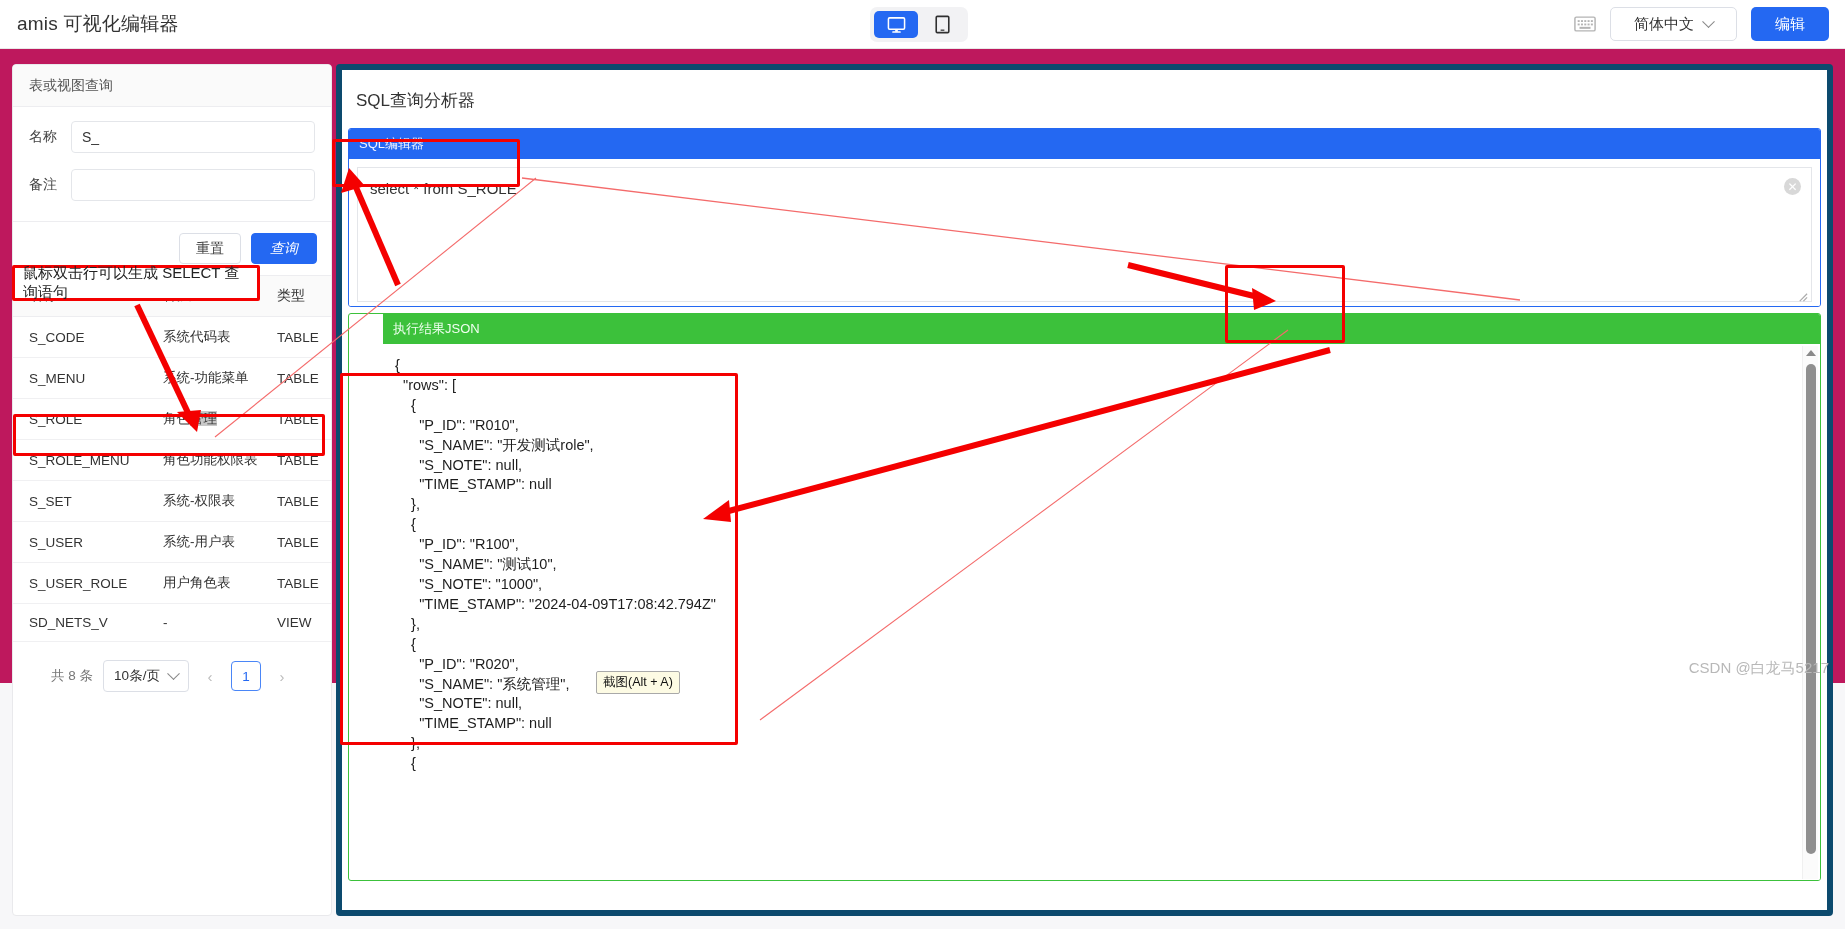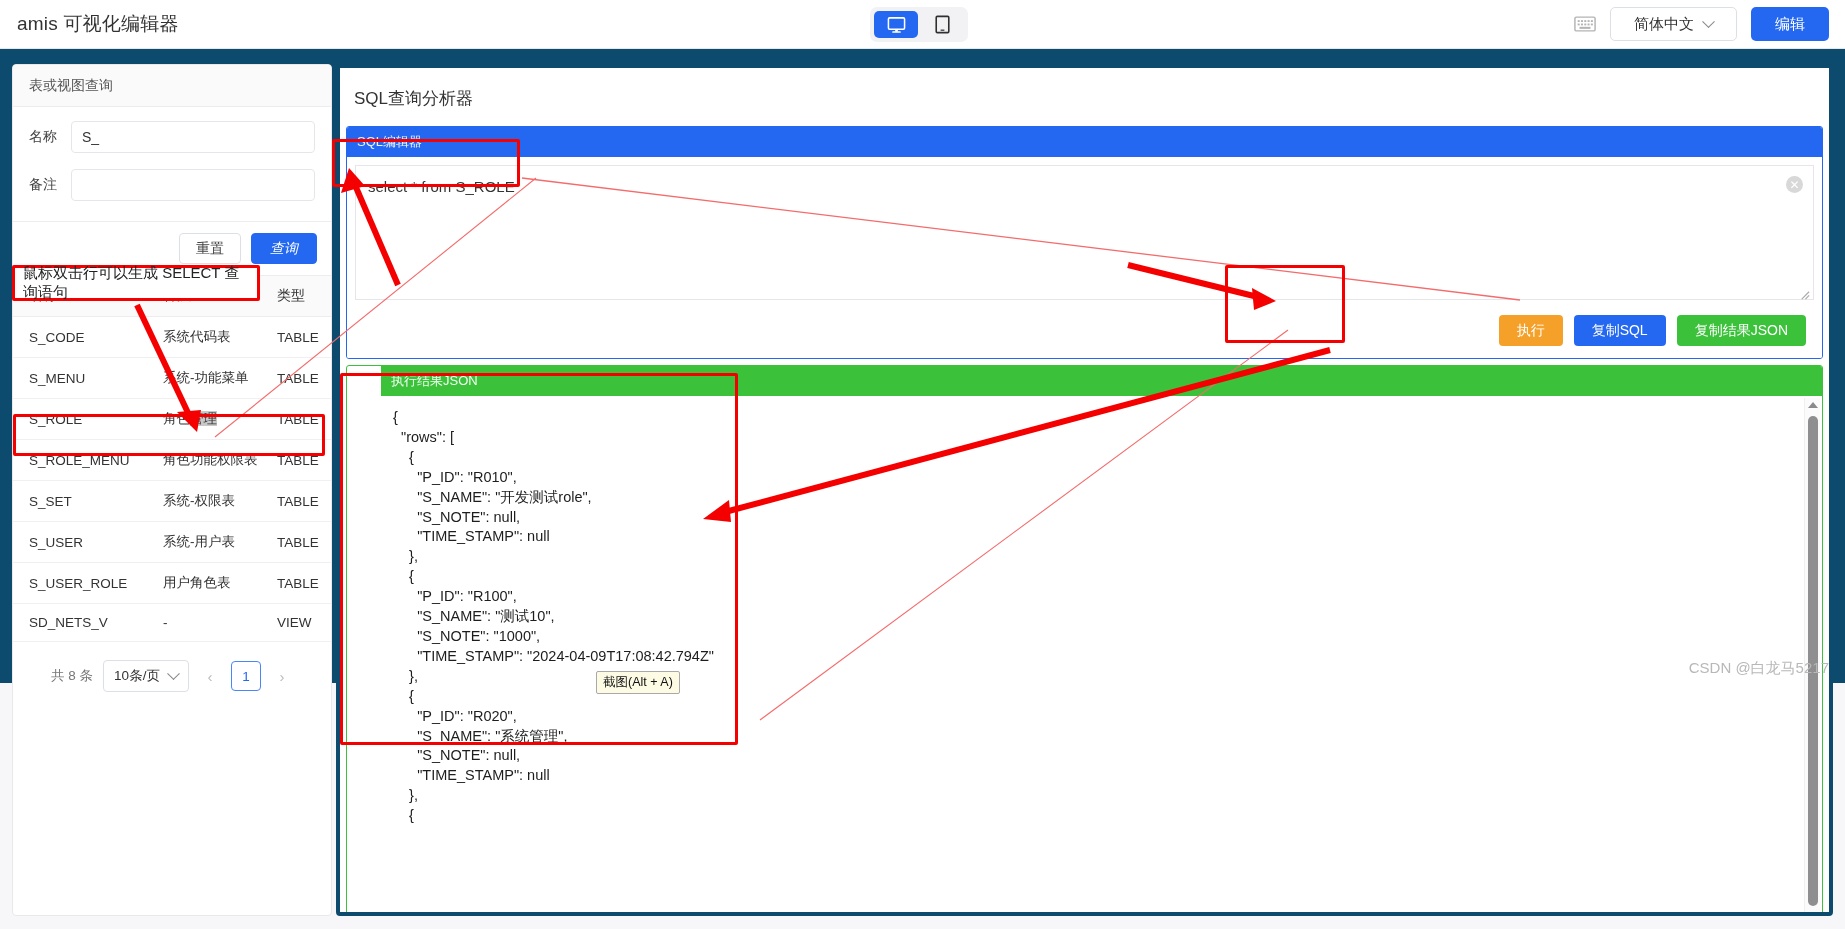--- a/index.html
+++ b/index.html
@@ -4,21 +4,21 @@
 <style>
   * { box-sizing: border-box; }
   html, body {
     margin: 0; padding: 0;
     width: 1845px; height: 929px;
     overflow: hidden;
     background: #f7f7f9;
     font-family: "Liberation Sans", "DejaVu Sans", sans-serif;
     -webkit-font-smoothing: antialiased;
   }
-  #app { position: relative; width: 1845px; height: 683px; background: #0c4a6e; }
+  #app { position: relative; width: 1845px; height: 683px; background: #be185d; }
 
   
   .topbar {
     position: absolute; left: 0; top: 0; width: 1845px; height: 49px;
     background: #ffffff; border-bottom: 1px solid #e8e8e8;
     display: flex; align-items: center;
   }
   .brand {
     position: absolute; left: 17px; top: 11px;
     font-size: 19px; color: #333; letter-spacing: .2px;
@@ -109,21 +109,21 @@
   .pg-arrow { width: 22px; text-align: center; color: #bbb; font-size: 15px; cursor: pointer; }
   .pg-num {
     width: 30px; height: 30px; border: 1px solid #4a86f7; border-radius: 4px;
     display: flex; align-items: center; justify-content: center;
     color: #2468f2; font-size: 13.5px; cursor: pointer; background: #fff;
   }
 
   
   .right-panel {
     position: absolute; left: 336px; top: 64px; width: 1497px; height: 852px;
-    background: #fff; border: 4px solid #0c4a6e; border-radius: 4px; overflow: hidden;
+    background: #fff; border: 6px solid #0c4a6e; border-radius: 4px; overflow: hidden;
   }
   .right-title { padding: 19px 0 16px 14px; font-size: 17px; color: #333; }
 
   .sql-card { margin: 0 6px 0 6px; border: 1px solid #2468f2; border-radius: 3px; overflow: hidden; }
   .sql-card-head {
     height: 30px; background: #2468f2; color: #eef2ff; font-size: 13px;
     display: flex; align-items: center; padding: 0 10px; text-align: center;
   }
   .sql-card-body { background: #fff; padding: 8px 8px 0 8px; position: relative; }
   .sql-textarea-wrap { position: relative; }
@@ -329,25 +329,20 @@
 
     <div class="sql-card">
       <div class="sql-card-head">SQL编辑器</div>
       <div class="sql-card-body">
         <div class="sql-textarea-wrap">
           <textarea class="sql-textarea" style="">select * from S_ROLE</textarea>
           <div class="clear-ic">✕</div>
           <svg class="resize-ic" viewBox="0 0 12 12">
             <path d="M11 3 L3 11 M11 7 L7 11" stroke="#666" stroke-width="1.3" fill="none"></path>
           </svg>
-        </div>
-        <div class="sql-actions">
-          <button class="act-btn b-exec">执行</button>
-          <button class="act-btn b-copysql">复制SQL</button>
-          <button class="act-btn b-copyjson">复制结果JSON</button>
         </div>
       </div>
     </div>
 
     <div class="res-card">
       <div class="res-card-head">执行结果JSON</div>
       <div class="res-body">
         <pre class="json-pre">{
   "rows": [
     {

